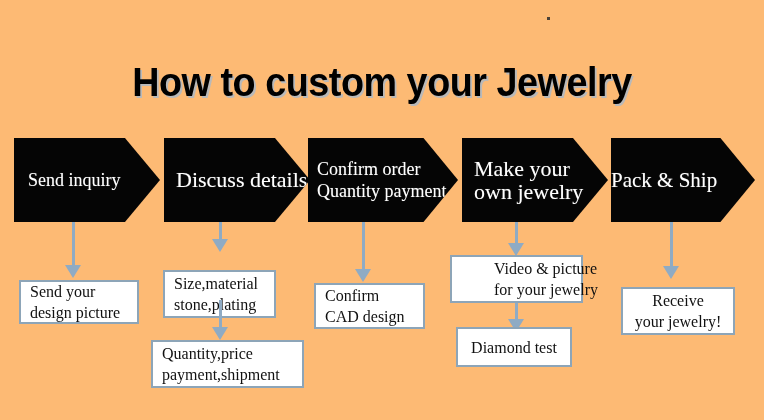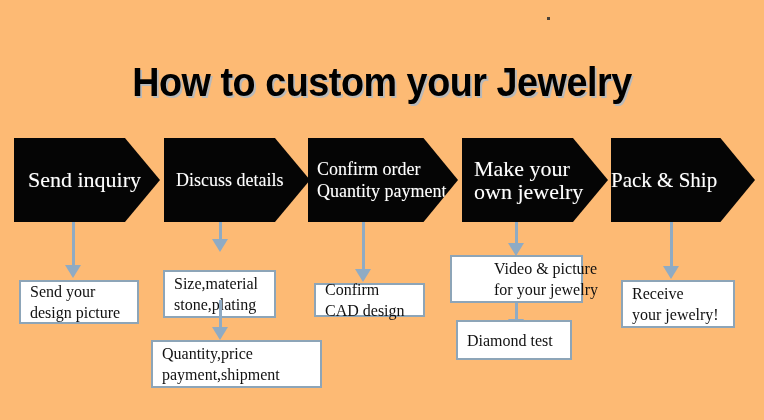--- a/index.html
+++ b/index.html
@@ -90,20 +90,22 @@
     display: flex;
     flex-direction: column;
     align-items: flex-start;
     justify-content: center;
     font-family: "Liberation Serif", serif;
     font-size: 16px;
     line-height: 21px;
     padding: 0 9px;
   }
   .detail-box.center-text {
+    align-items: center;
+    margin-top: 7px;
   }
   .detail-box .line {
     display: block;
     white-space: nowrap;
   }
 
   
   #speck {
     position: absolute;
     left: 547px;
@@ -116,72 +118,72 @@
 </style>
 </head>
 <body>
 
 <div id="canvas">
 
   <div id="page-title">How to custom your Jewelry</div>
 
   <div id="speck"></div>
 
-  <div class="chevron" style="left:14px; top:138px; width:146px; height:84px; font-size:22px; line-height:24px; padding-left:14px;
+  <div class="chevron" style="left:14px; top:138px; width:146px; height:84px; font-size:18px; line-height:24px; padding-left:14px;
               clip-path: polygon(0 0, 76% 0, 100% 50%, 76% 100%, 0 100%);">
     <span class="line">Send inquiry</span>
   </div>
 
   <div class="connector" style="left:62px; top:222px; width:22px; height:56px;">
     <div class="stem" style="height:44px;"></div>
     <div class="head"></div>
   </div>
 
   <div class="detail-box" style="left:19px; top:280px; width:120px; height:44px;">
     <span class="line">Send your</span>
     <span class="line">design picture</span>
   </div>
 
-  <div class="chevron" style="left:164px; top:138px; width:146px; height:84px; font-size:18px; line-height:24px; padding-left:12px;
+  <div class="chevron" style="left:164px; top:138px; width:146px; height:84px; font-size:22px; line-height:24px; padding-left:12px;
               clip-path: polygon(0 0, 76% 0, 100% 50%, 76% 100%, 0 100%);">
     <span class="line">Discuss details</span>
   </div>
 
   <div class="connector" style="left:209px; top:222px; width:22px; height:30px;">
     <div class="stem" style="height:18px;"></div>
     <div class="head"></div>
   </div>
 
   <div class="detail-box" style="left:163px; top:270px; width:113px; height:48px;">
     <span class="line">Size,material</span>
     <span class="line">stone,plating</span>
   </div>
 
   <div class="connector" style="left:209px; top:300px; width:22px; height:40px;">
     <div class="stem" style="height:28px;"></div>
     <div class="head"></div>
   </div>
 
-  <div class="detail-box" style="left:151px; top:340px; width:171px; height:48px;">
+  <div class="detail-box" style="left:151px; top:340px; width:153px; height:48px;">
     <span class="line">Quantity,price</span>
     <span class="line">payment,shipment</span>
   </div>
 
   <div class="chevron" style="left:308px; top:138px; width:150px; height:84px; font-size:18px; line-height:22px; padding-left:9px;
               clip-path: polygon(0 0, 77% 0, 100% 50%, 77% 100%, 0 100%);">
     <span class="line">Confirm order</span>
     <span class="line">Quantity payment</span>
   </div>
 
   <div class="connector" style="left:352px; top:222px; width:22px; height:60px;">
     <div class="stem" style="height:48px;"></div>
     <div class="head"></div>
   </div>
 
-  <div class="detail-box" style="left:314px; top:283px; width:111px; height:34px;">
+  <div class="detail-box" style="left:314px; top:283px; width:111px; height:46px;">
     <span class="line">Confirm</span>
     <span class="line">CAD design</span>
   </div>
 
   <div class="chevron" style="left:462px; top:138px; width:146px; height:84px; font-size:22px; line-height:23px; padding-left:12px;
               clip-path: polygon(0 0, 76% 0, 100% 50%, 76% 100%, 0 100%);">
     <span class="line">Make your</span>
     <span class="line">own jewelry</span>
   </div>
 

